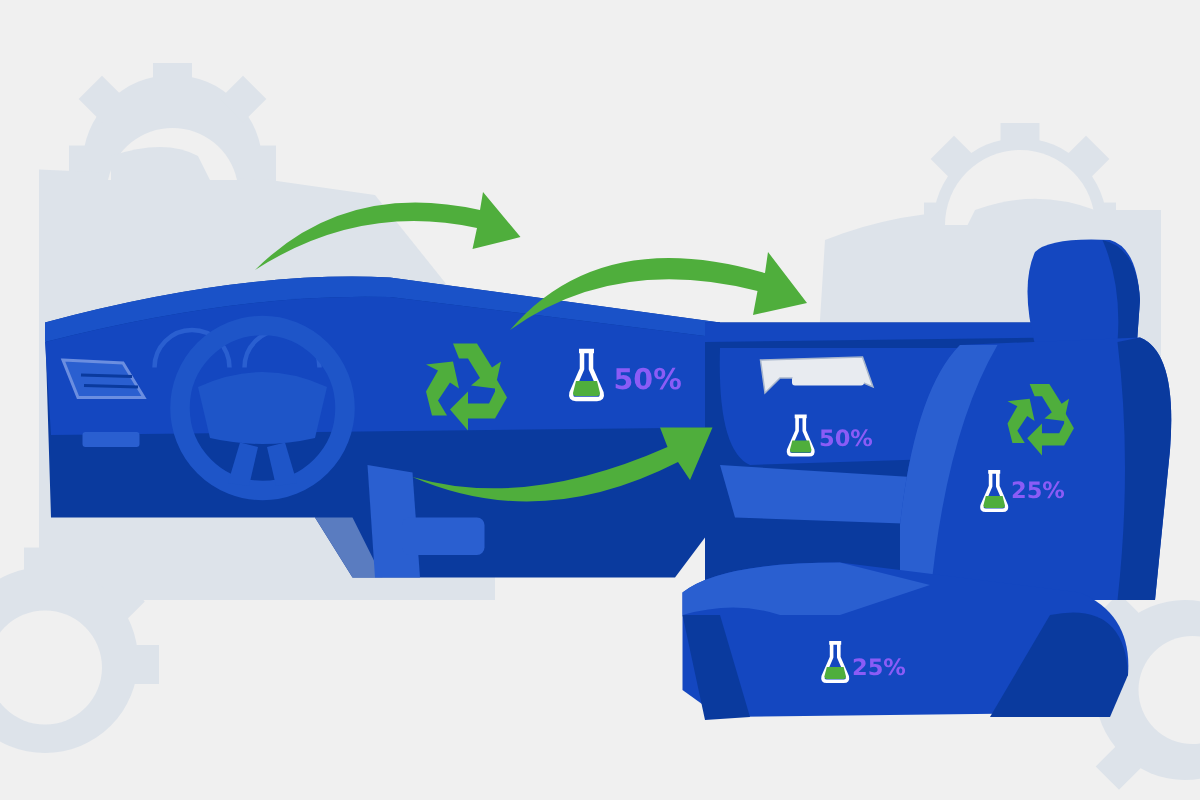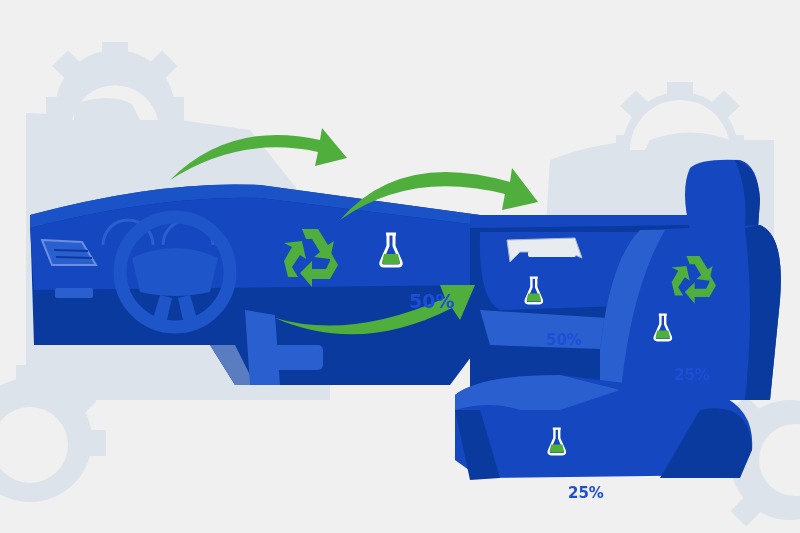--- a/index.html
+++ b/index.html
@@ -1,19 +1,19 @@
 <!DOCTYPE html>
 <html><head>
 <meta charset="utf-8">
 <style>
   html,body{margin:0;padding:0;}
   body{width:800px;height:533px;overflow:hidden;background:#f0f0f0;font-family:"DejaVu Sans",sans-serif;}
   .scene{position:relative;width:800px;height:533px;}
   svg{position:absolute;left:0;top:0;}
-  .label{position:absolute;color:#1d4ed8;font-family:"DejaVu Sans",sans-serif;font-weight:bold;white-space:nowrap;margin-top:48px;}
+  .label{position:absolute;color:#8b5cf6;font-family:"DejaVu Sans",sans-serif;font-weight:bold;white-space:nowrap;}
 </style>
 </head>
 <body>
 
 <div class="scene">
 <svg width="800" height="533" viewBox="0 0 800 533">
 
   <g fill="#dde3ea">
     <circle cx="115" cy="110" r="60"></circle>
     <g>

